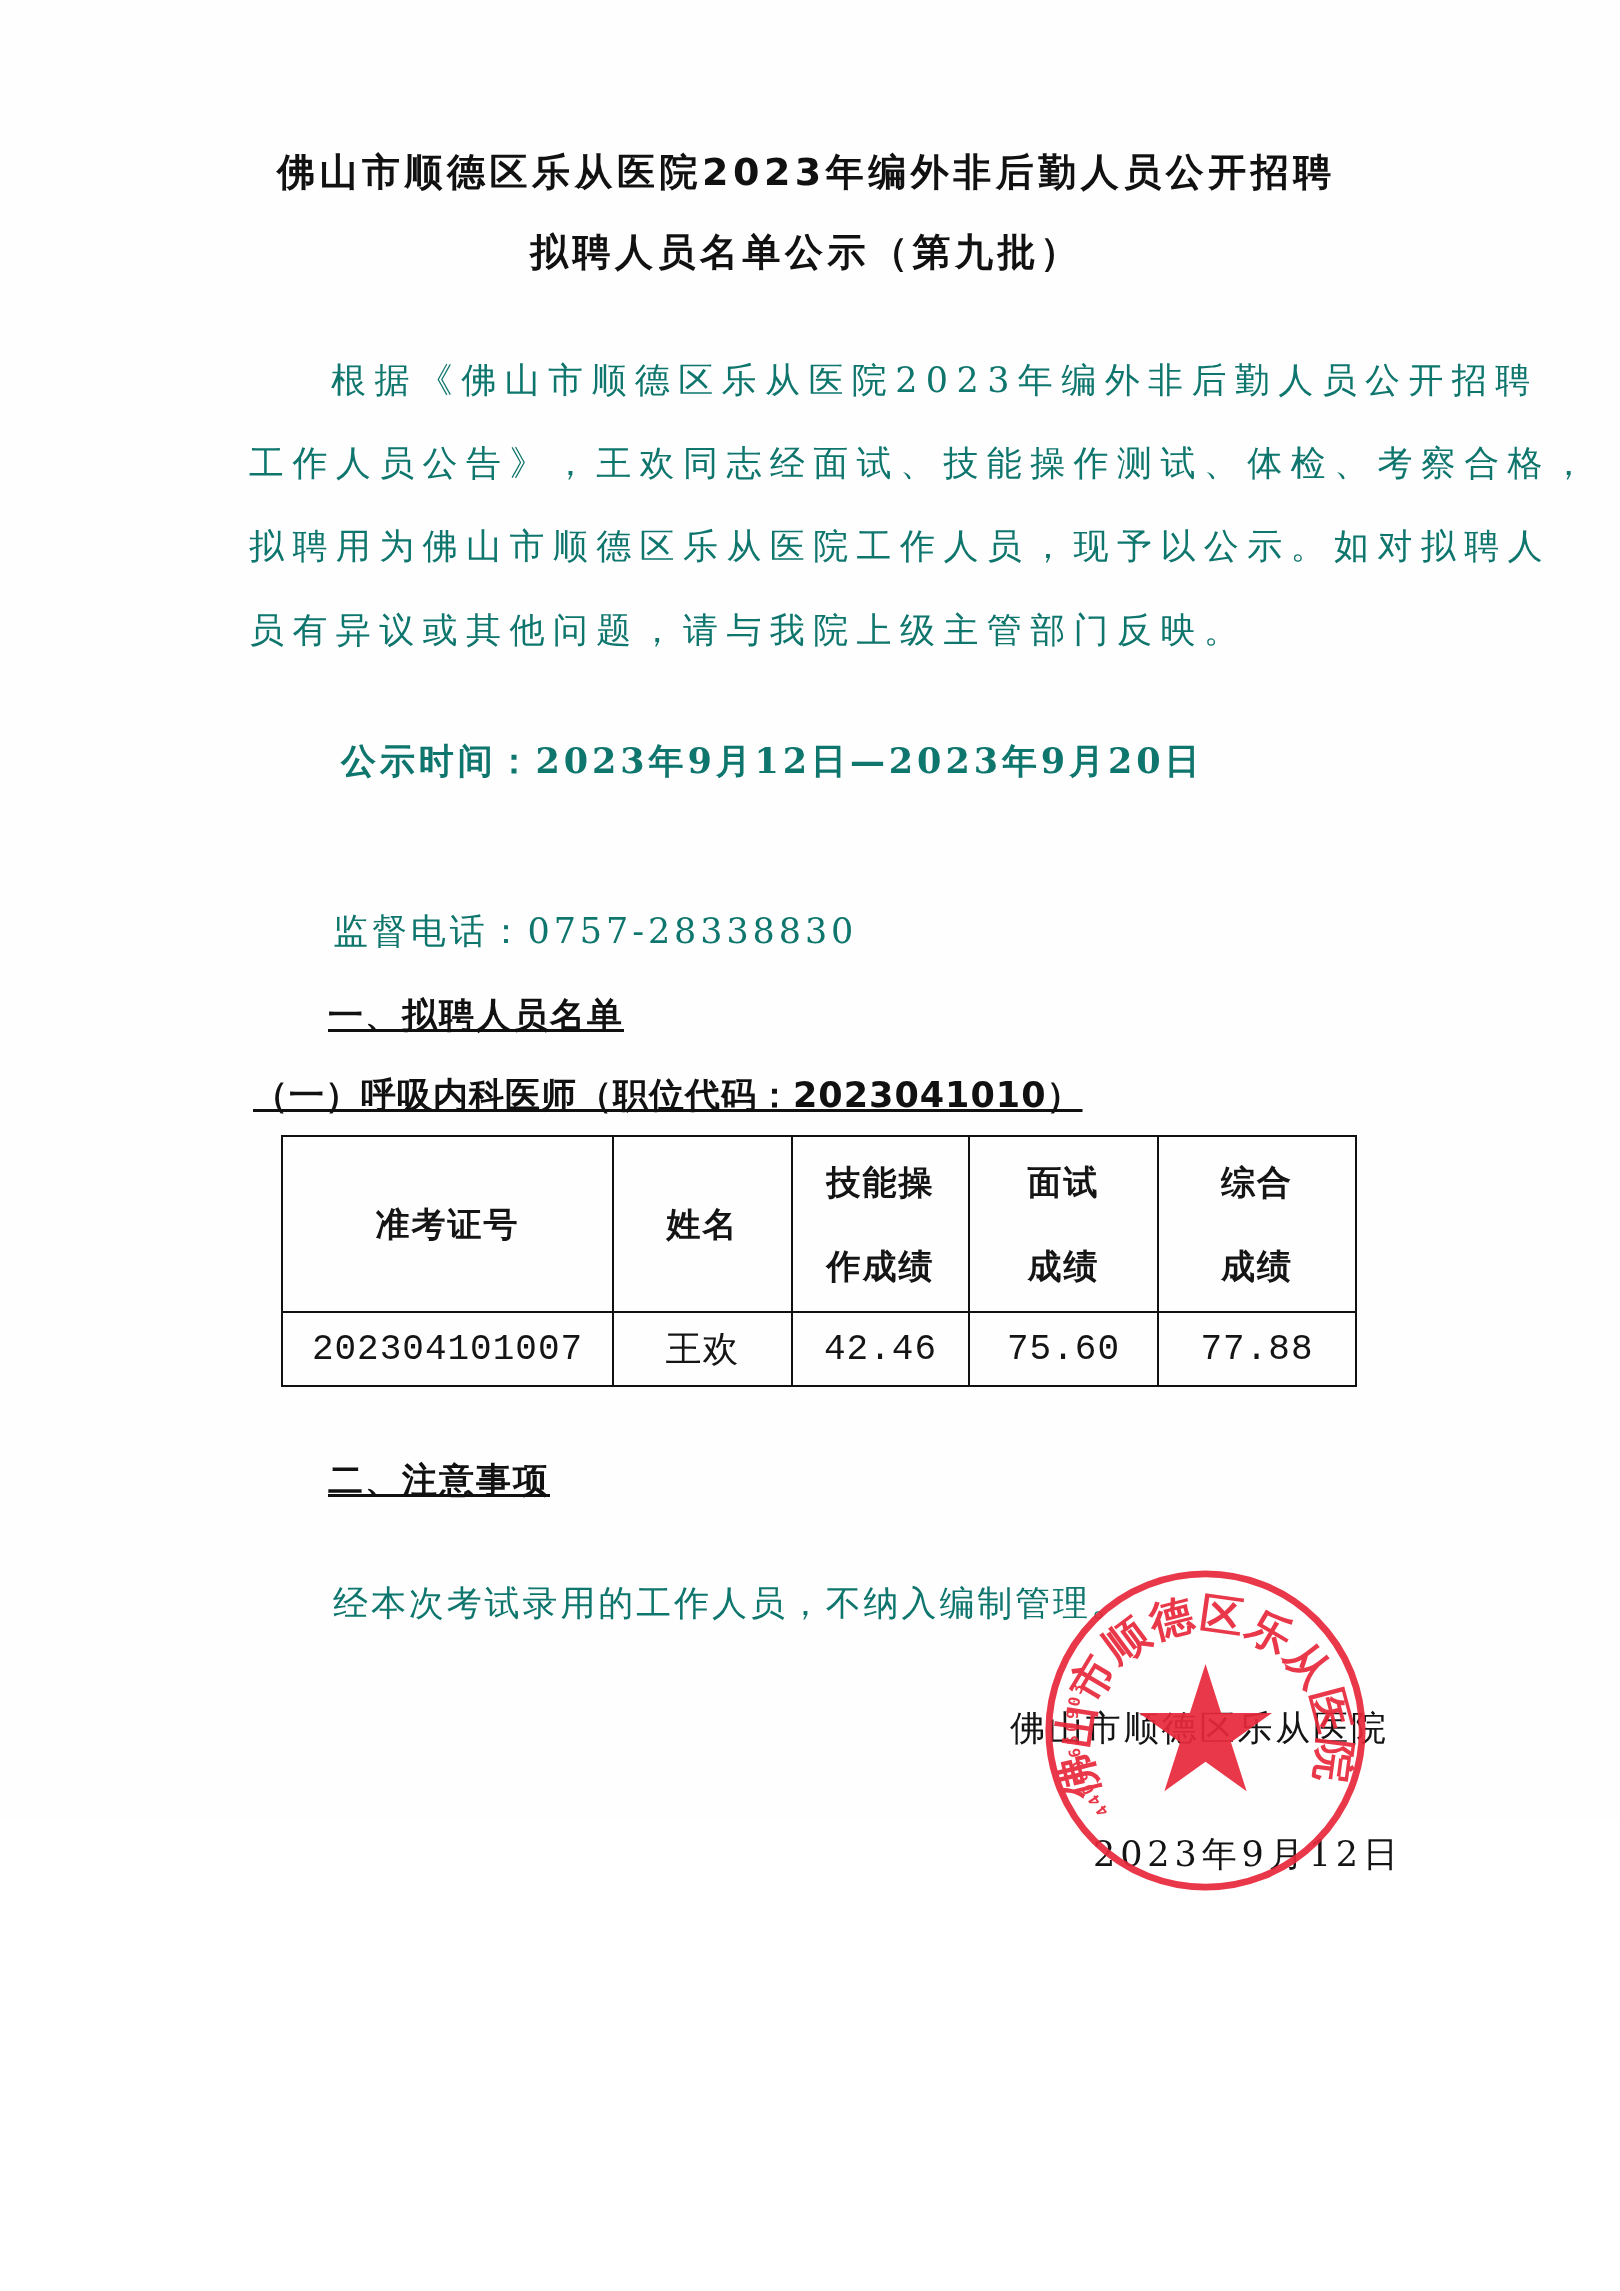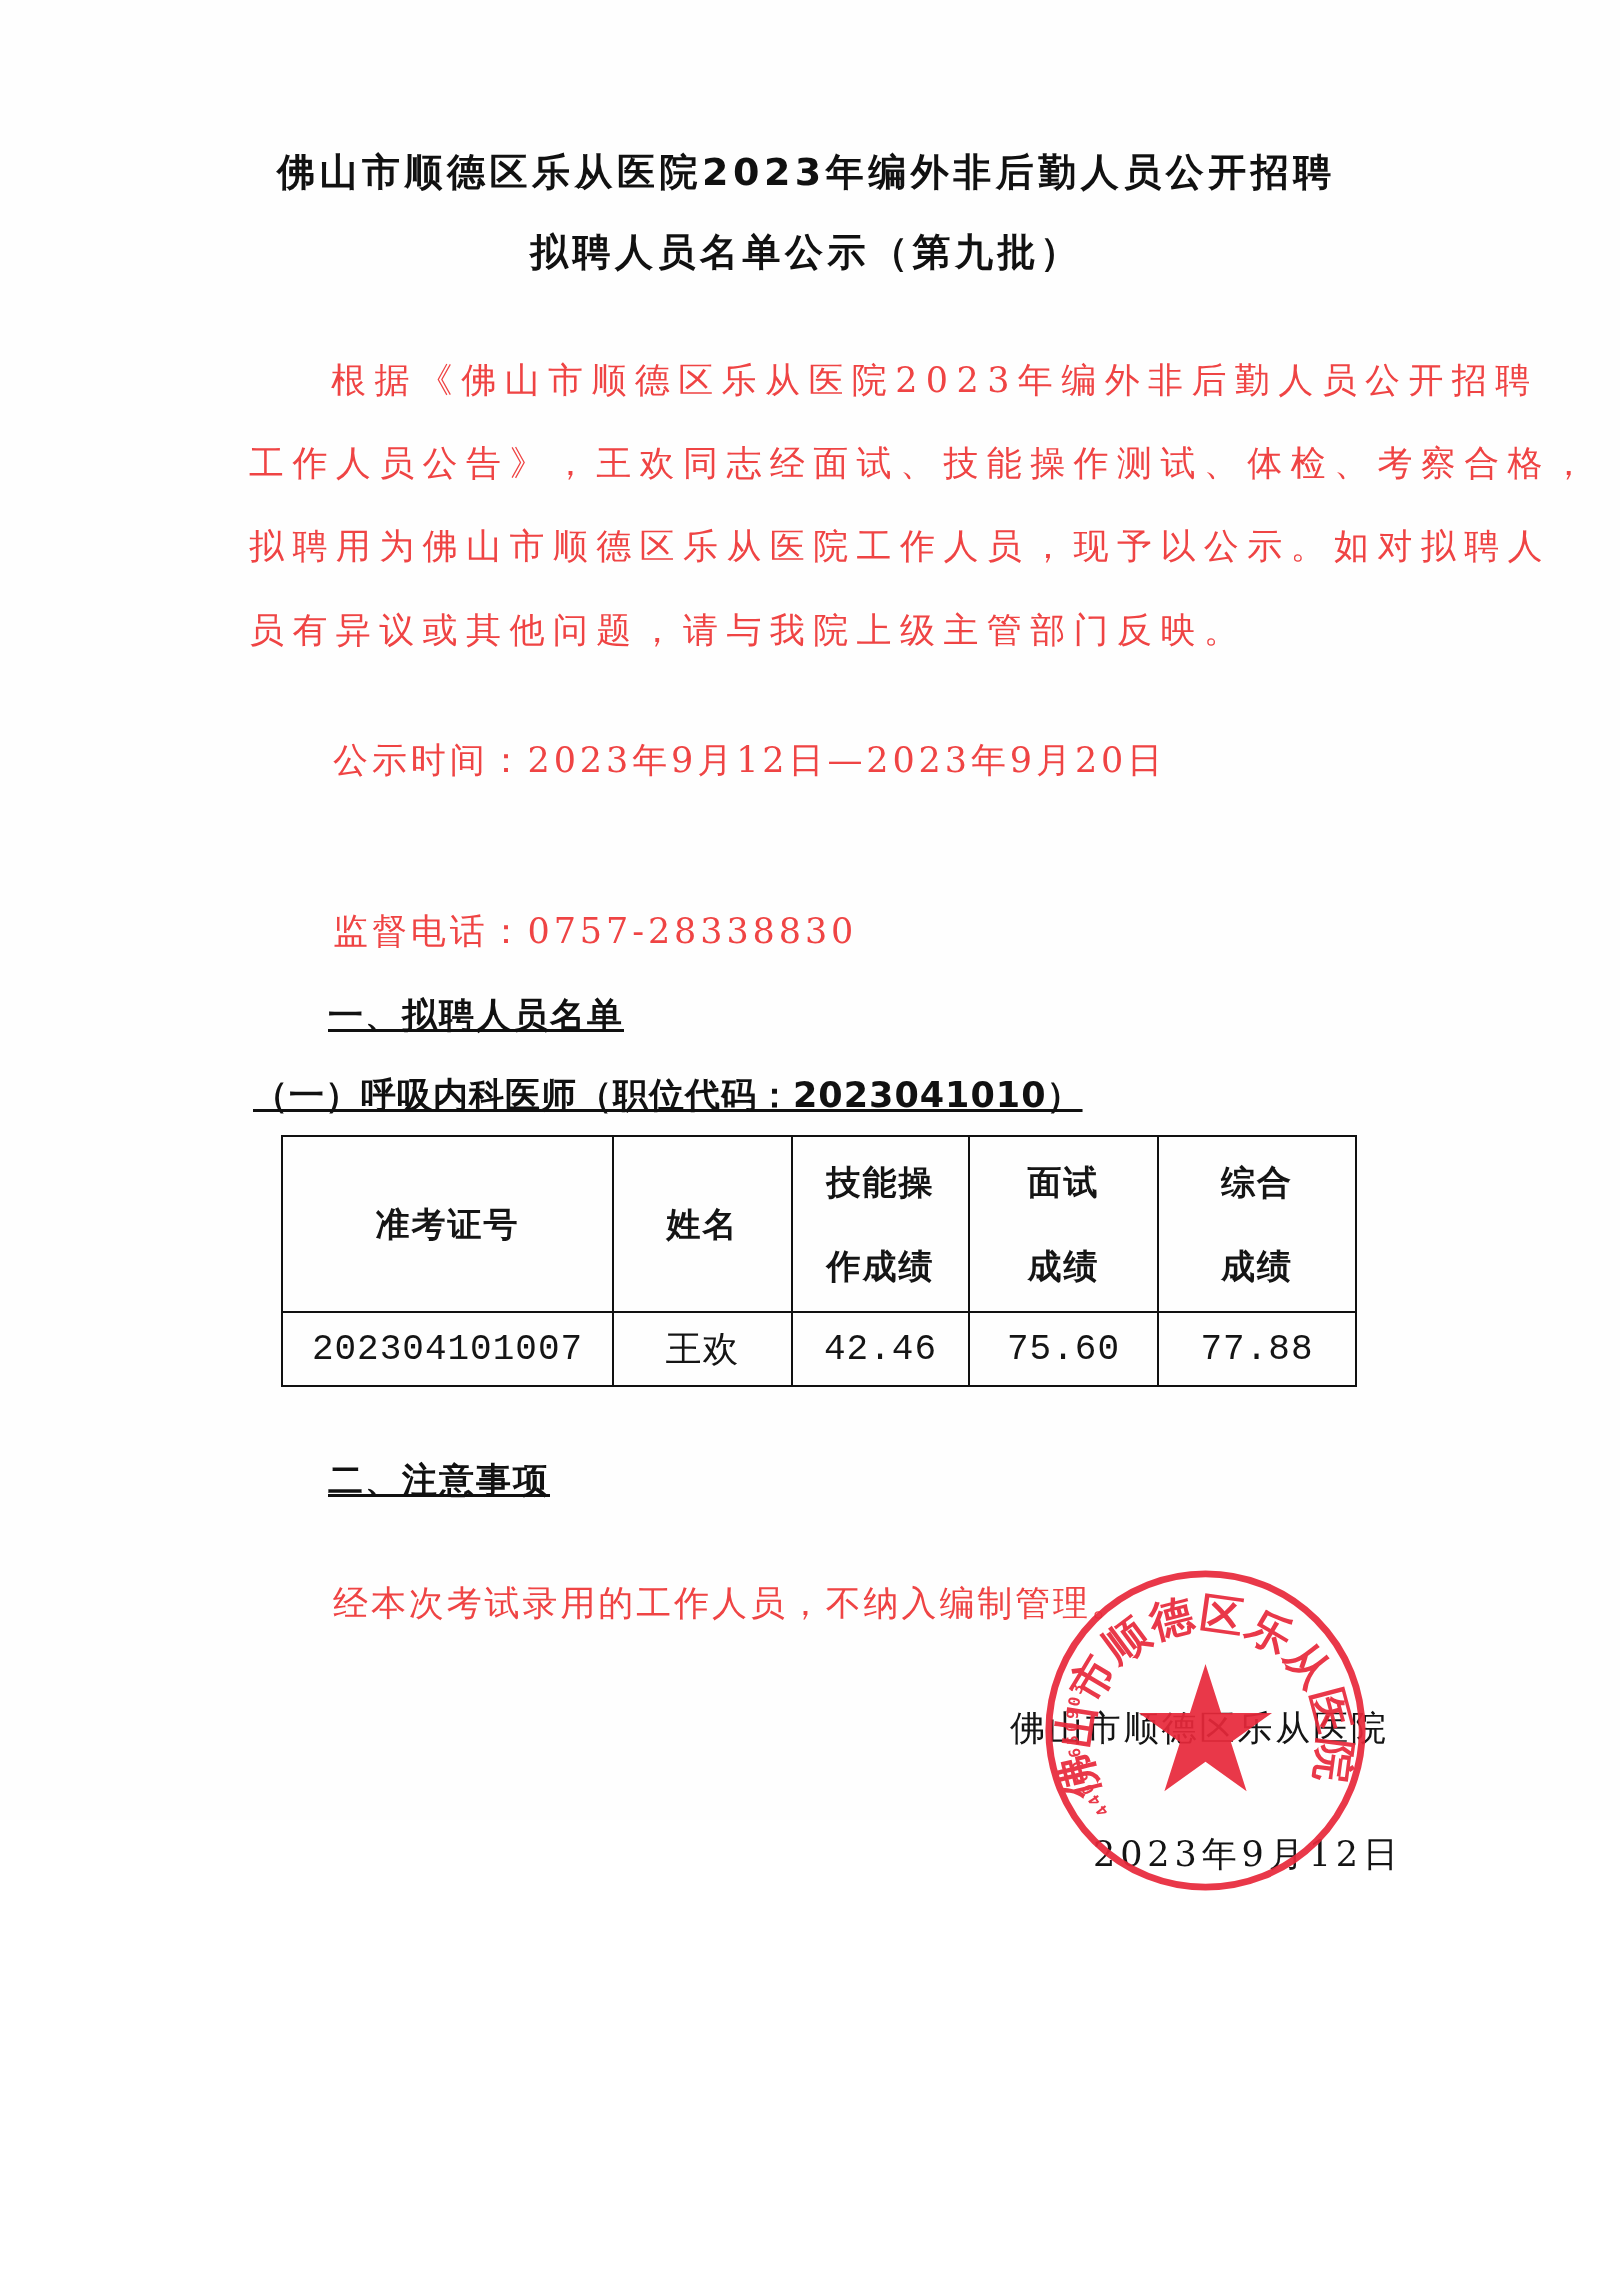--- a/index.html
+++ b/index.html
@@ -6,21 +6,21 @@
   body { width: 1620px; height: 2292px; position: relative; overflow: hidden; color: #141414; }
   .page { position: absolute; left: 0; top: 0; width: 1620px; height: 1820px; background: #fefefe; padding-left: 48px; }
   .abs { position: absolute; white-space: nowrap; }
 
   .title {
     font-family: "DejaVu Sans", "Liberation Sans", sans-serif;
     font-weight: bold; font-size: 38px; letter-spacing: 4.5px; color: #111;
   }
   .body-line {
     font-family: "DejaVu Serif", "Liberation Serif", serif;
-    font-size: 35px; letter-spacing: 8.4px; color: #ef4444; line-height: 1;
+    font-size: 35px; letter-spacing: 8.4px; color: #0f766e; line-height: 1;
   }
   .heading {
     font-family: "DejaVu Sans", "Liberation Sans", sans-serif;
     font-weight: bold; font-size: 35px; letter-spacing: 2px; color: #111; text-decoration: underline;
   }
 
   
   .tbl {
     position: absolute; left: 281px; top: 1135px; width: 1075px; height: 252px;
     border-collapse: collapse; table-layout: fixed;
@@ -44,21 +44,21 @@
 <div class="page">
 
   <div class="abs title" style="left:277px; top:147px;">佛山市顺德区乐从医院2023年编外非后勤人员公开招聘</div>
   <div class="abs title" style="left:530px; top:227px;">拟聘人员名单公示（第九批）</div>
 
   <div class="abs body-line" style="left:331px; top:363px;">根据《佛山市顺德区乐从医院2023年编外非后勤人员公开招聘</div>
   <div class="abs body-line" style="left:249px; top:529px;">拟聘用为佛山市顺德区乐从医院工作人员，现予以公示。如对拟聘人</div>
   <div class="abs body-line" style="left:249px; top:446px;">工作人员公告》，王欢同志经面试、技能操作测试、体检、考察合格，</div>
   <div class="abs body-line" style="left:249px; top:613px;">员有异议或其他问题，请与我院上级主管部门反映。</div>
 
-  <div class="abs body-line" style="left:333px; top:743px; letter-spacing:3.9px;">公示时间：2023年9月12日—2023年9月20日</div>
+  <div class="abs body-line" style="left:341px; top:743px; letter-spacing:3.9px;font-weight:bold;">公示时间：2023年9月12日—2023年9月20日</div>
   <div class="abs body-line" style="left:333px; top:914px; letter-spacing:3.9px;">监督电话：0757-28338830</div>
 
   <div class="abs heading" style="left:328px; top:992px;">一、拟聘人员名单</div>
   <div class="abs heading" style="left:253px; top:1072px; letter-spacing:1px;">（一）呼吸内科医师（职位代码：2023041010）</div>
 
   <table class="tbl">
     <colgroup>
       <col style="width:331px">
       <col style="width:179px">
       <col style="width:177px">

